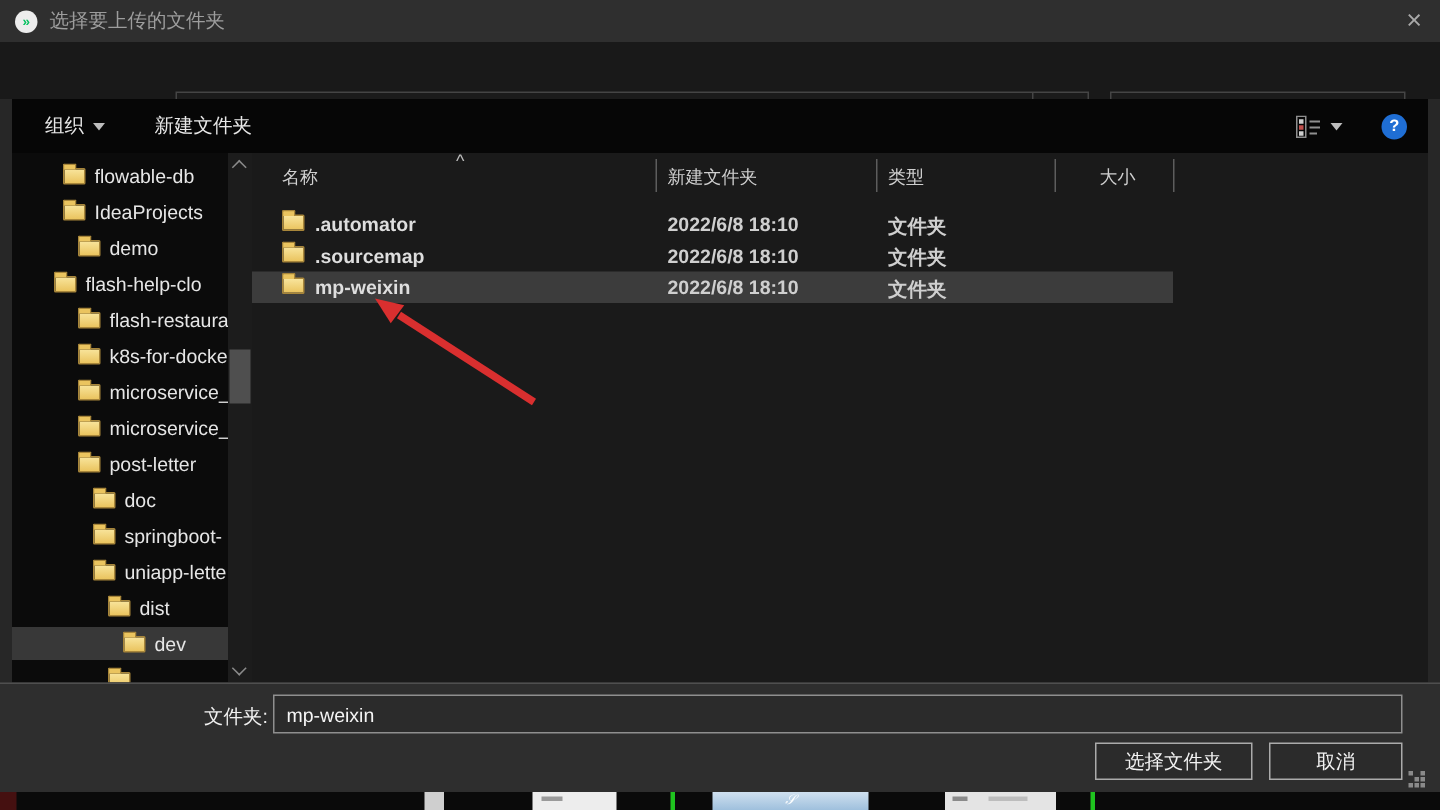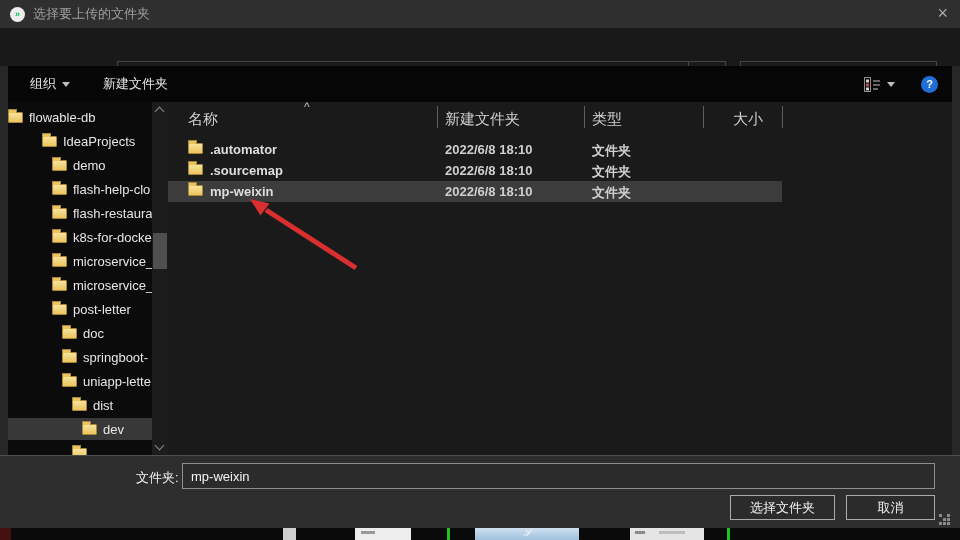--- a/index.html
+++ b/index.html
@@ -58,21 +58,21 @@
   .tree-label { margin-left:6px; white-space:nowrap; overflow:hidden; }
   #tree-scrollbar { position:absolute; right:0; top:0; width:16px; height:353px; background:#1c1c1c; }
   .sb-arrow { position:absolute; left:4px; width:7px; height:7px; border-left:1.6px solid #8a8a8a; border-top:1.6px solid #8a8a8a; }
   .sb-up { top:6px; transform:rotate(45deg); }
   .sb-down { bottom:6px; transform:rotate(225deg); }
   #tree-thumb { position:absolute; left:1px; top:131px; width:14px; height:36px; background:#4f4f4f; }
 
   
   #main { position:absolute; left:168px; top:102px; width:784px; height:353px; background:#1a1a1a; }
   #list-header { position:absolute; left:0; top:0; width:784px; height:29px; }
-  .col-label { position:absolute; top:8px; color:#cfcfcf; font-size:15px; cursor:default; }
+  .col-label { position:absolute; top:8px; color:#cfcfcf; font-size:12px; cursor:default; }
   .col-sep { position:absolute; top:4px; width:1px; height:22px; background:#5d5d5d; }
   #sort-caret { position:absolute; left:136px; top:-2px; color:#bdbdbd; font-size:12px; }
   #file-rows { position:absolute; left:0; top:37px; width:784px; }
   .file-row { position:relative; width:614px; height:21px; color:#dedede; font-size:13px; cursor:default;font-weight:bold; }
   .file-row.selected { background:#3c3c3c; }
   .file-row .folder { position:absolute; left:20px; top:4px; }
   .cell-name { position:absolute; left:42px; top:3px; }
   .cell-date { position:absolute; left:277px; top:3px; color:#cfcfcf; }
   .cell-type { position:absolute; left:424px; top:3px; color:#cfcfcf; }
   .cell-size { position:absolute; left:543px; top:3px; color:#cfcfcf; }
@@ -164,33 +164,33 @@
             <line x1="9" y1="12" x2="14" y2="12" stroke="#8f8f8f" stroke-width="1.4"></line>
           </svg>
           <span class="caret-down"></span>
         </span>
         <span id="helpbtn">?</span>
       </div>
     </div>
 
     <div id="sidebar">
       <div>
-          <div class="tree-item" style="top: 4px; ">
+          <div class="tree-item" style="top: 4px; padding-left: 34px;">
             <span class="folder"></span>
             <span class="tree-label">flowable-db</span>
           </div>
           <div class="tree-item" style="top: 28px; padding-left: 34px;">
             <span class="folder"></span>
             <span class="tree-label">IdeaProjects</span>
           </div>
           <div class="tree-item" style="top: 52px; padding-left: 44px;">
             <span class="folder"></span>
             <span class="tree-label">demo</span>
           </div>
-          <div class="tree-item" style="top: 76px; padding-left: 44px;">
+          <div class="tree-item" style="top: 76px; padding-left: 28px;">
             <span class="folder"></span>
             <span class="tree-label">flash-help-clo</span>
           </div>
           <div class="tree-item" style="top: 100px; padding-left: 44px;">
             <span class="folder"></span>
             <span class="tree-label">flash-restaura</span>
           </div>
           <div class="tree-item" style="top: 124px; padding-left: 44px;">
             <span class="folder"></span>
             <span class="tree-label">k8s-for-docke</span>

